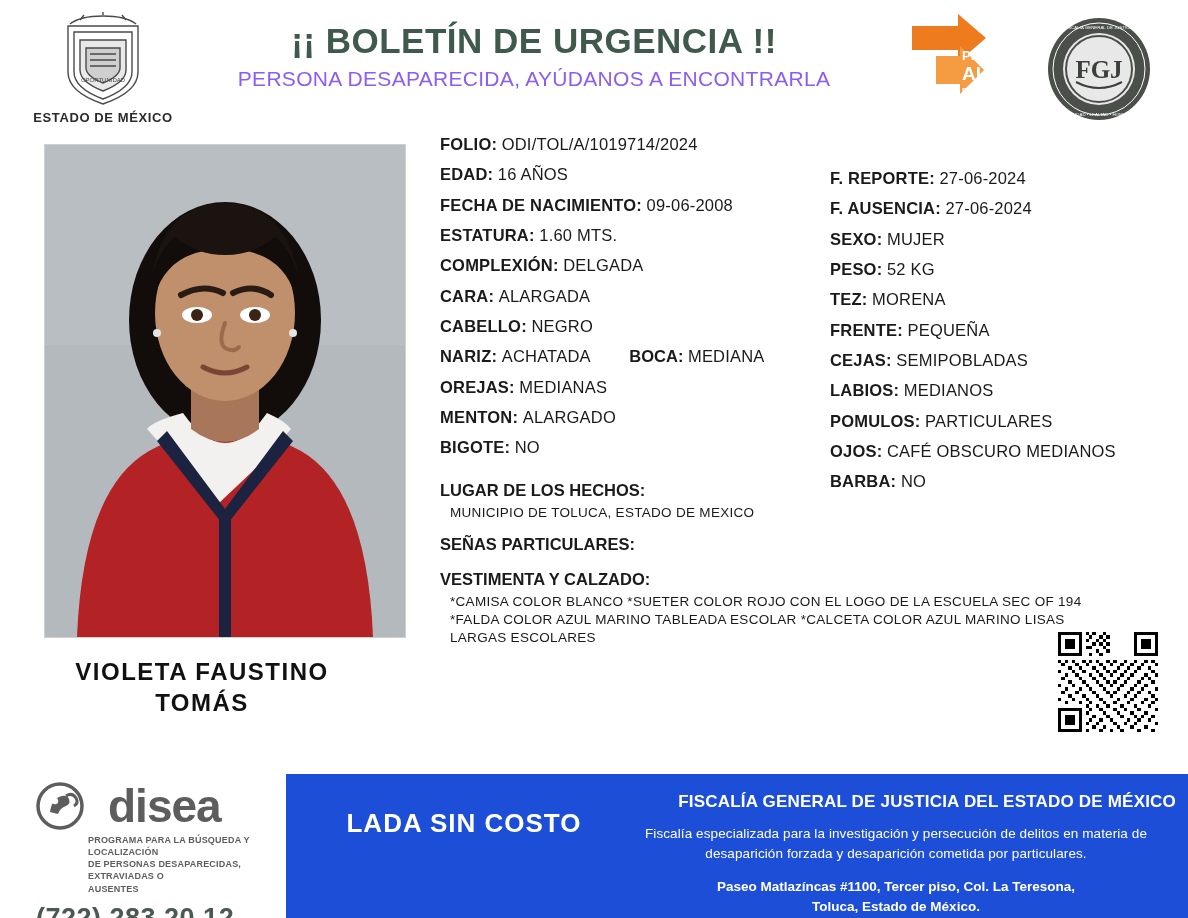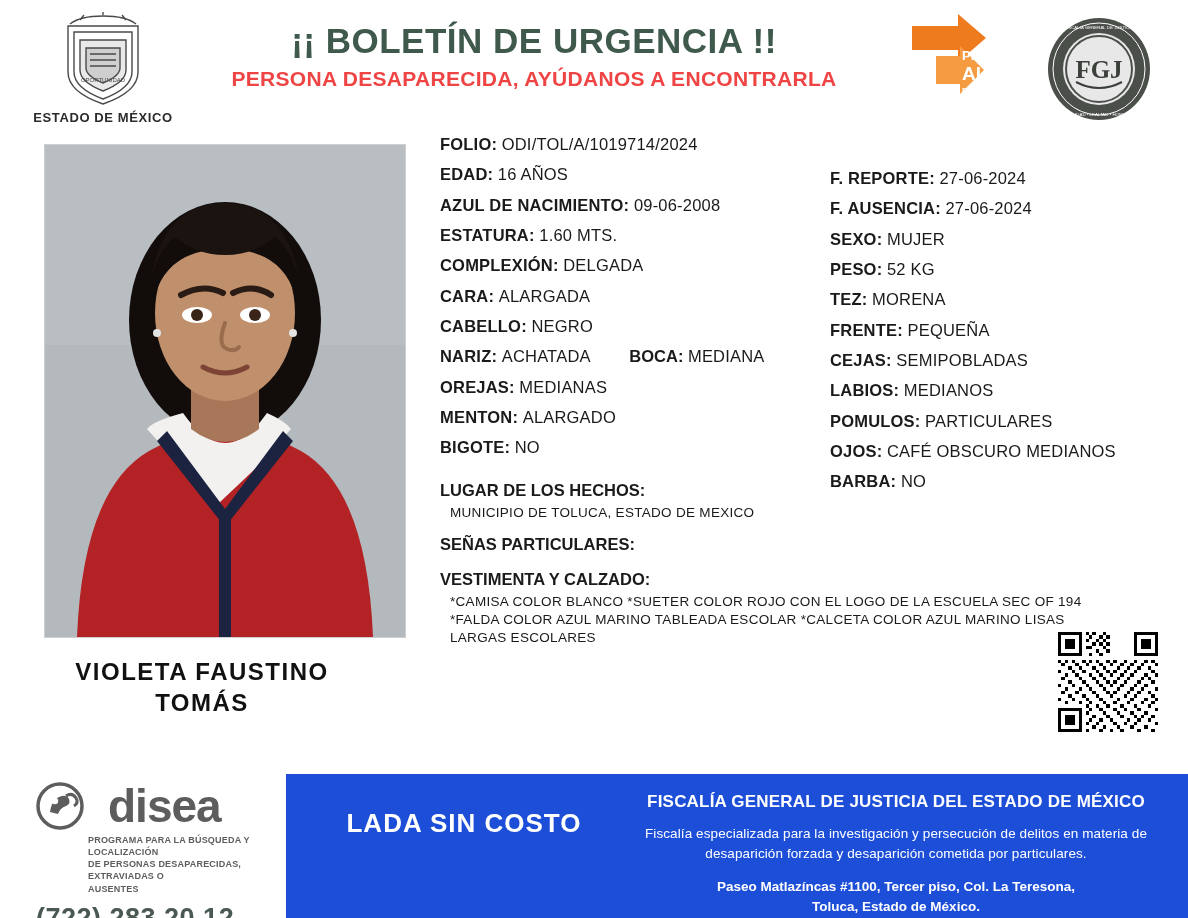--- a/index.html
+++ b/index.html
@@ -45,22 +45,22 @@
   }
   .title-main {
     font-size: 35px;
     font-weight: bold;
     color: #3f5a4c;
     letter-spacing: 0.5px;
     line-height: 1.1;
   }
   .title-sub {
     font-size: 21px;
-    font-weight: bold;
-    color: #ef4444;
+    font-weight: normal;
+    color: #8b5cf6;
     letter-spacing: 0.3px;
     margin-top: 6px;
   }
   .protocolo {
     position: absolute;
     left: 900px;
     top: 12px;
     width: 140px;
     height: 105px;
   }
@@ -228,20 +228,21 @@
     position: absolute;
     left: 330px;
     top: 18px;
     width: 560px;
     text-align: center;
   }
   .fiscalia-title {
     font-size: 17px;
     font-weight: bold;
     letter-spacing: 0.2px;
+    text-align: right;
   }
   .fiscalia-desc {
     font-size: 13.5px;
     line-height: 1.45;
     margin-top: 12px;
     letter-spacing: 0.1px;
   }
   .fiscalia-addr {
     font-size: 13.5px;
     font-weight: bold;
@@ -349,21 +350,21 @@
     <div class="col-left">
       <div class="frow">
         <span class="lbl">FOLIO:</span>
         <span class="val">ODI/TOL/A/1019714/2024</span>
       </div>
       <div class="frow">
         <span class="lbl">EDAD:</span>
         <span class="val">16 AÑOS</span>
       </div>
       <div class="frow">
-        <span class="lbl">AZUL DE NACIMIENTO:</span>
+        <span class="lbl">FECHA DE NACIMIENTO:</span>
         <span class="val">09-06-2008</span>
       </div>
       <div class="frow">
         <span class="lbl">ESTATURA:</span>
         <span class="val">1.60 MTS.</span>
       </div>
       <div class="frow">
         <span class="lbl">COMPLEXIÓN:</span>
         <span class="val">DELGADA</span>
       </div>

